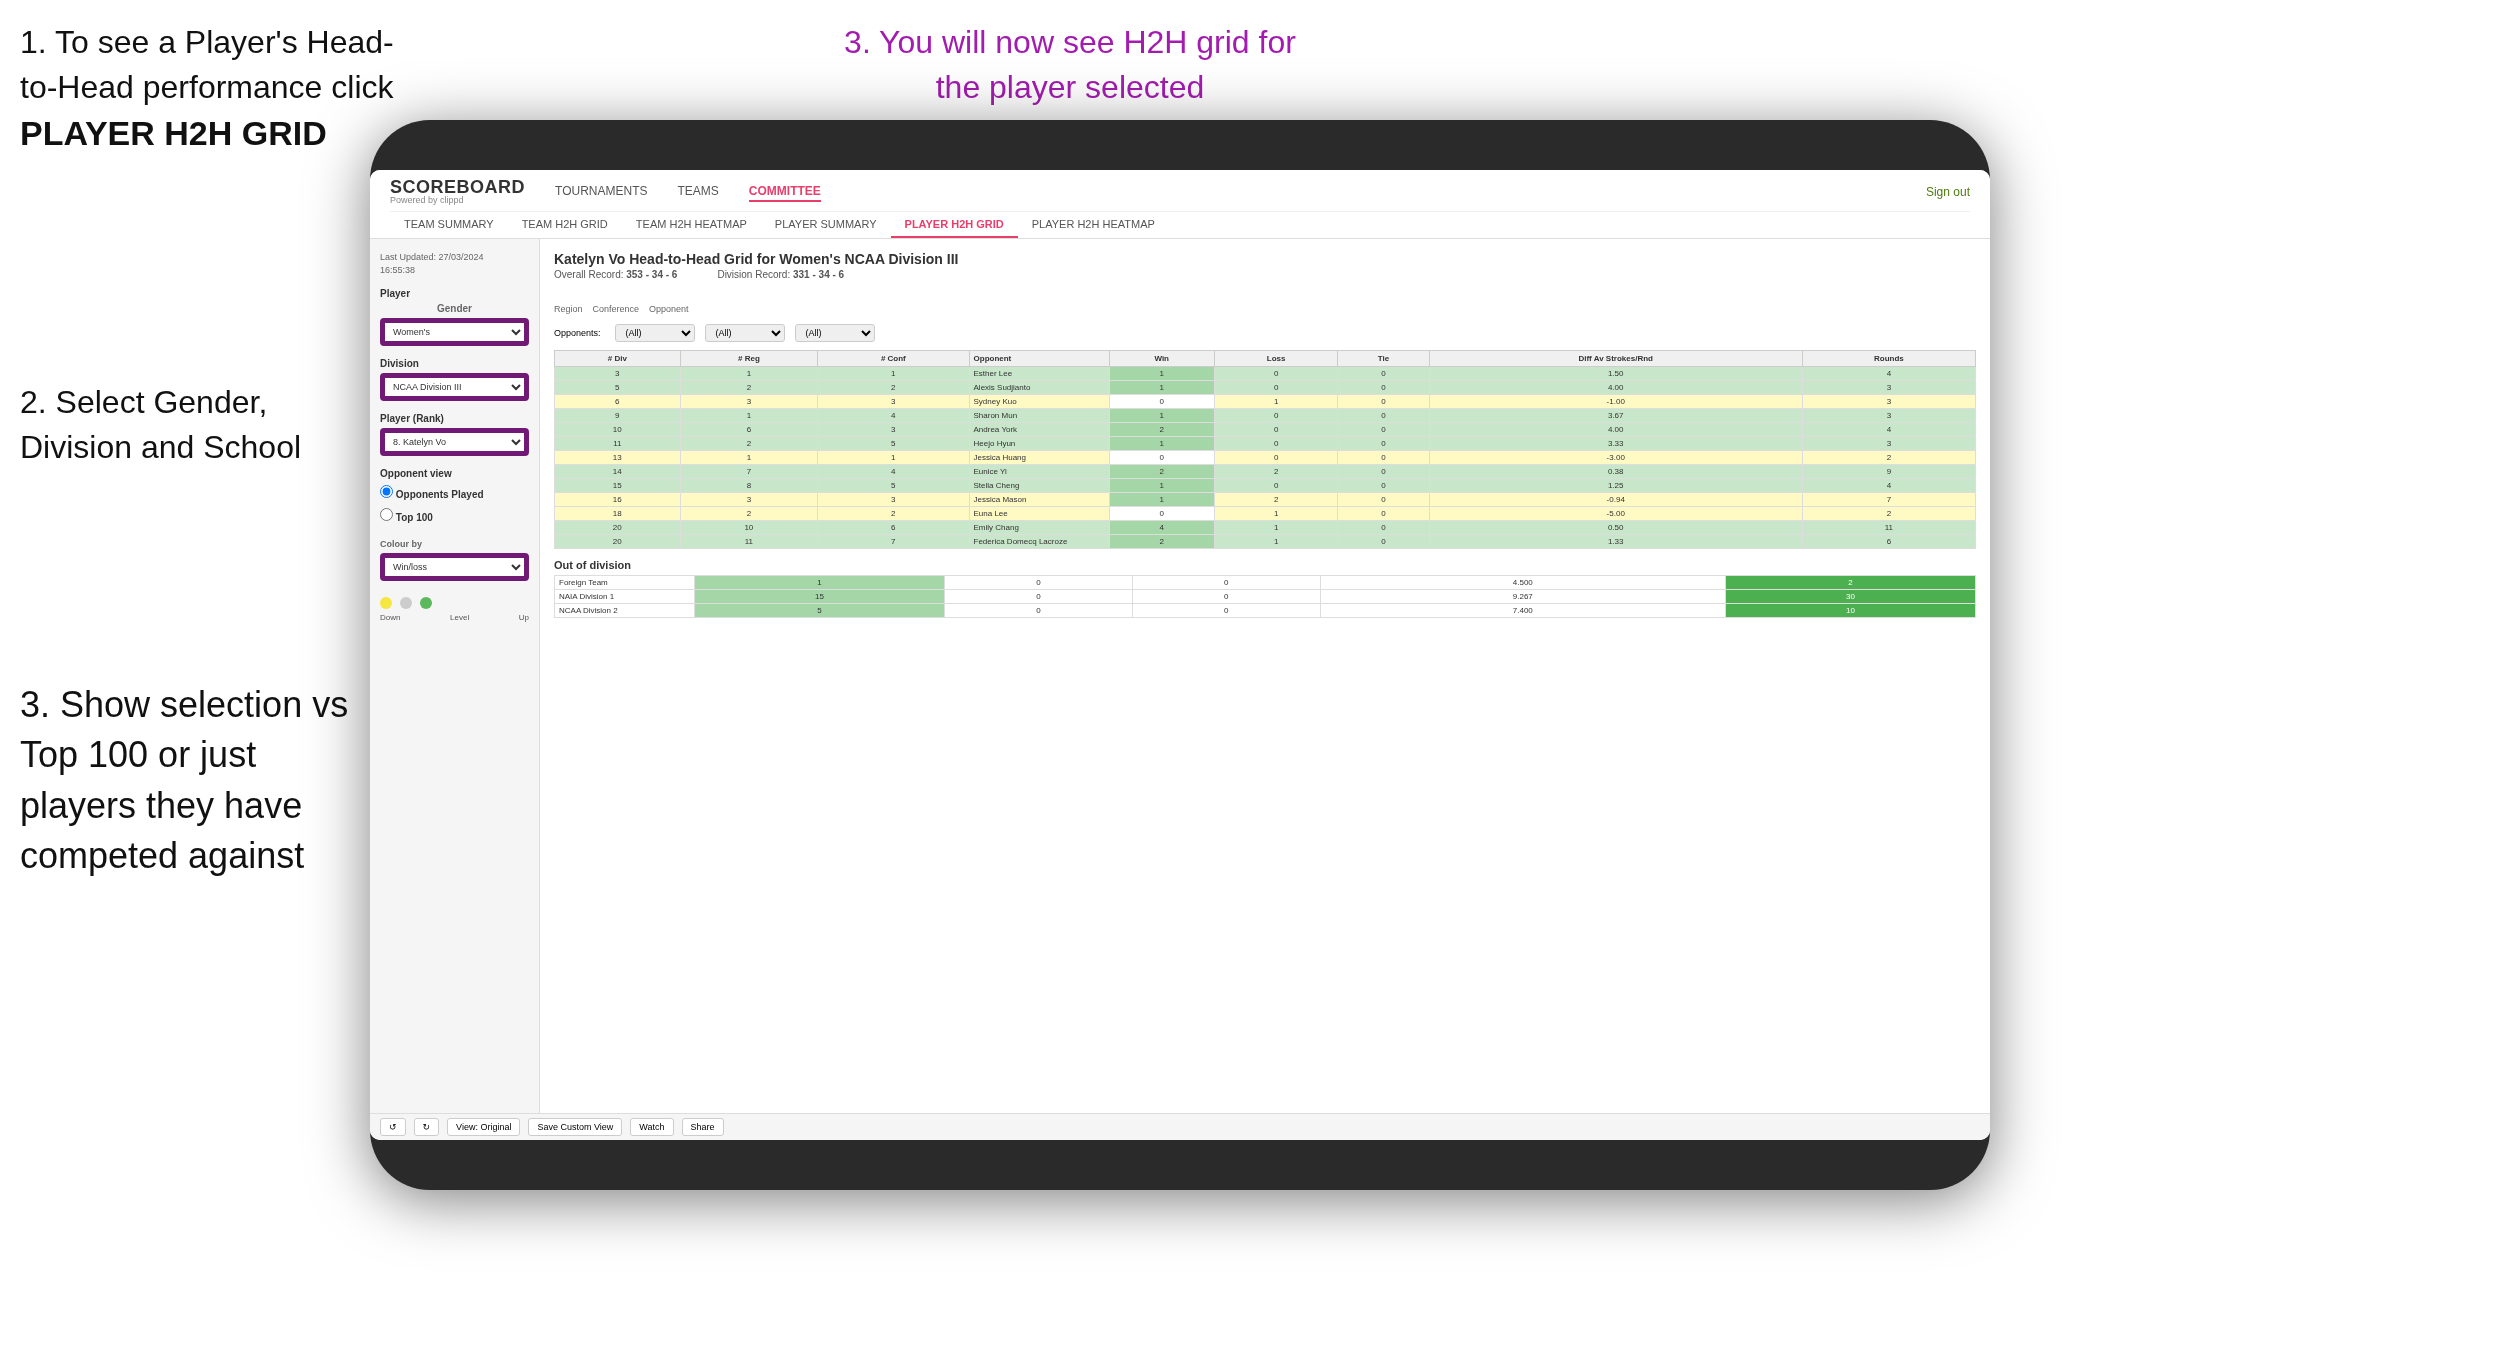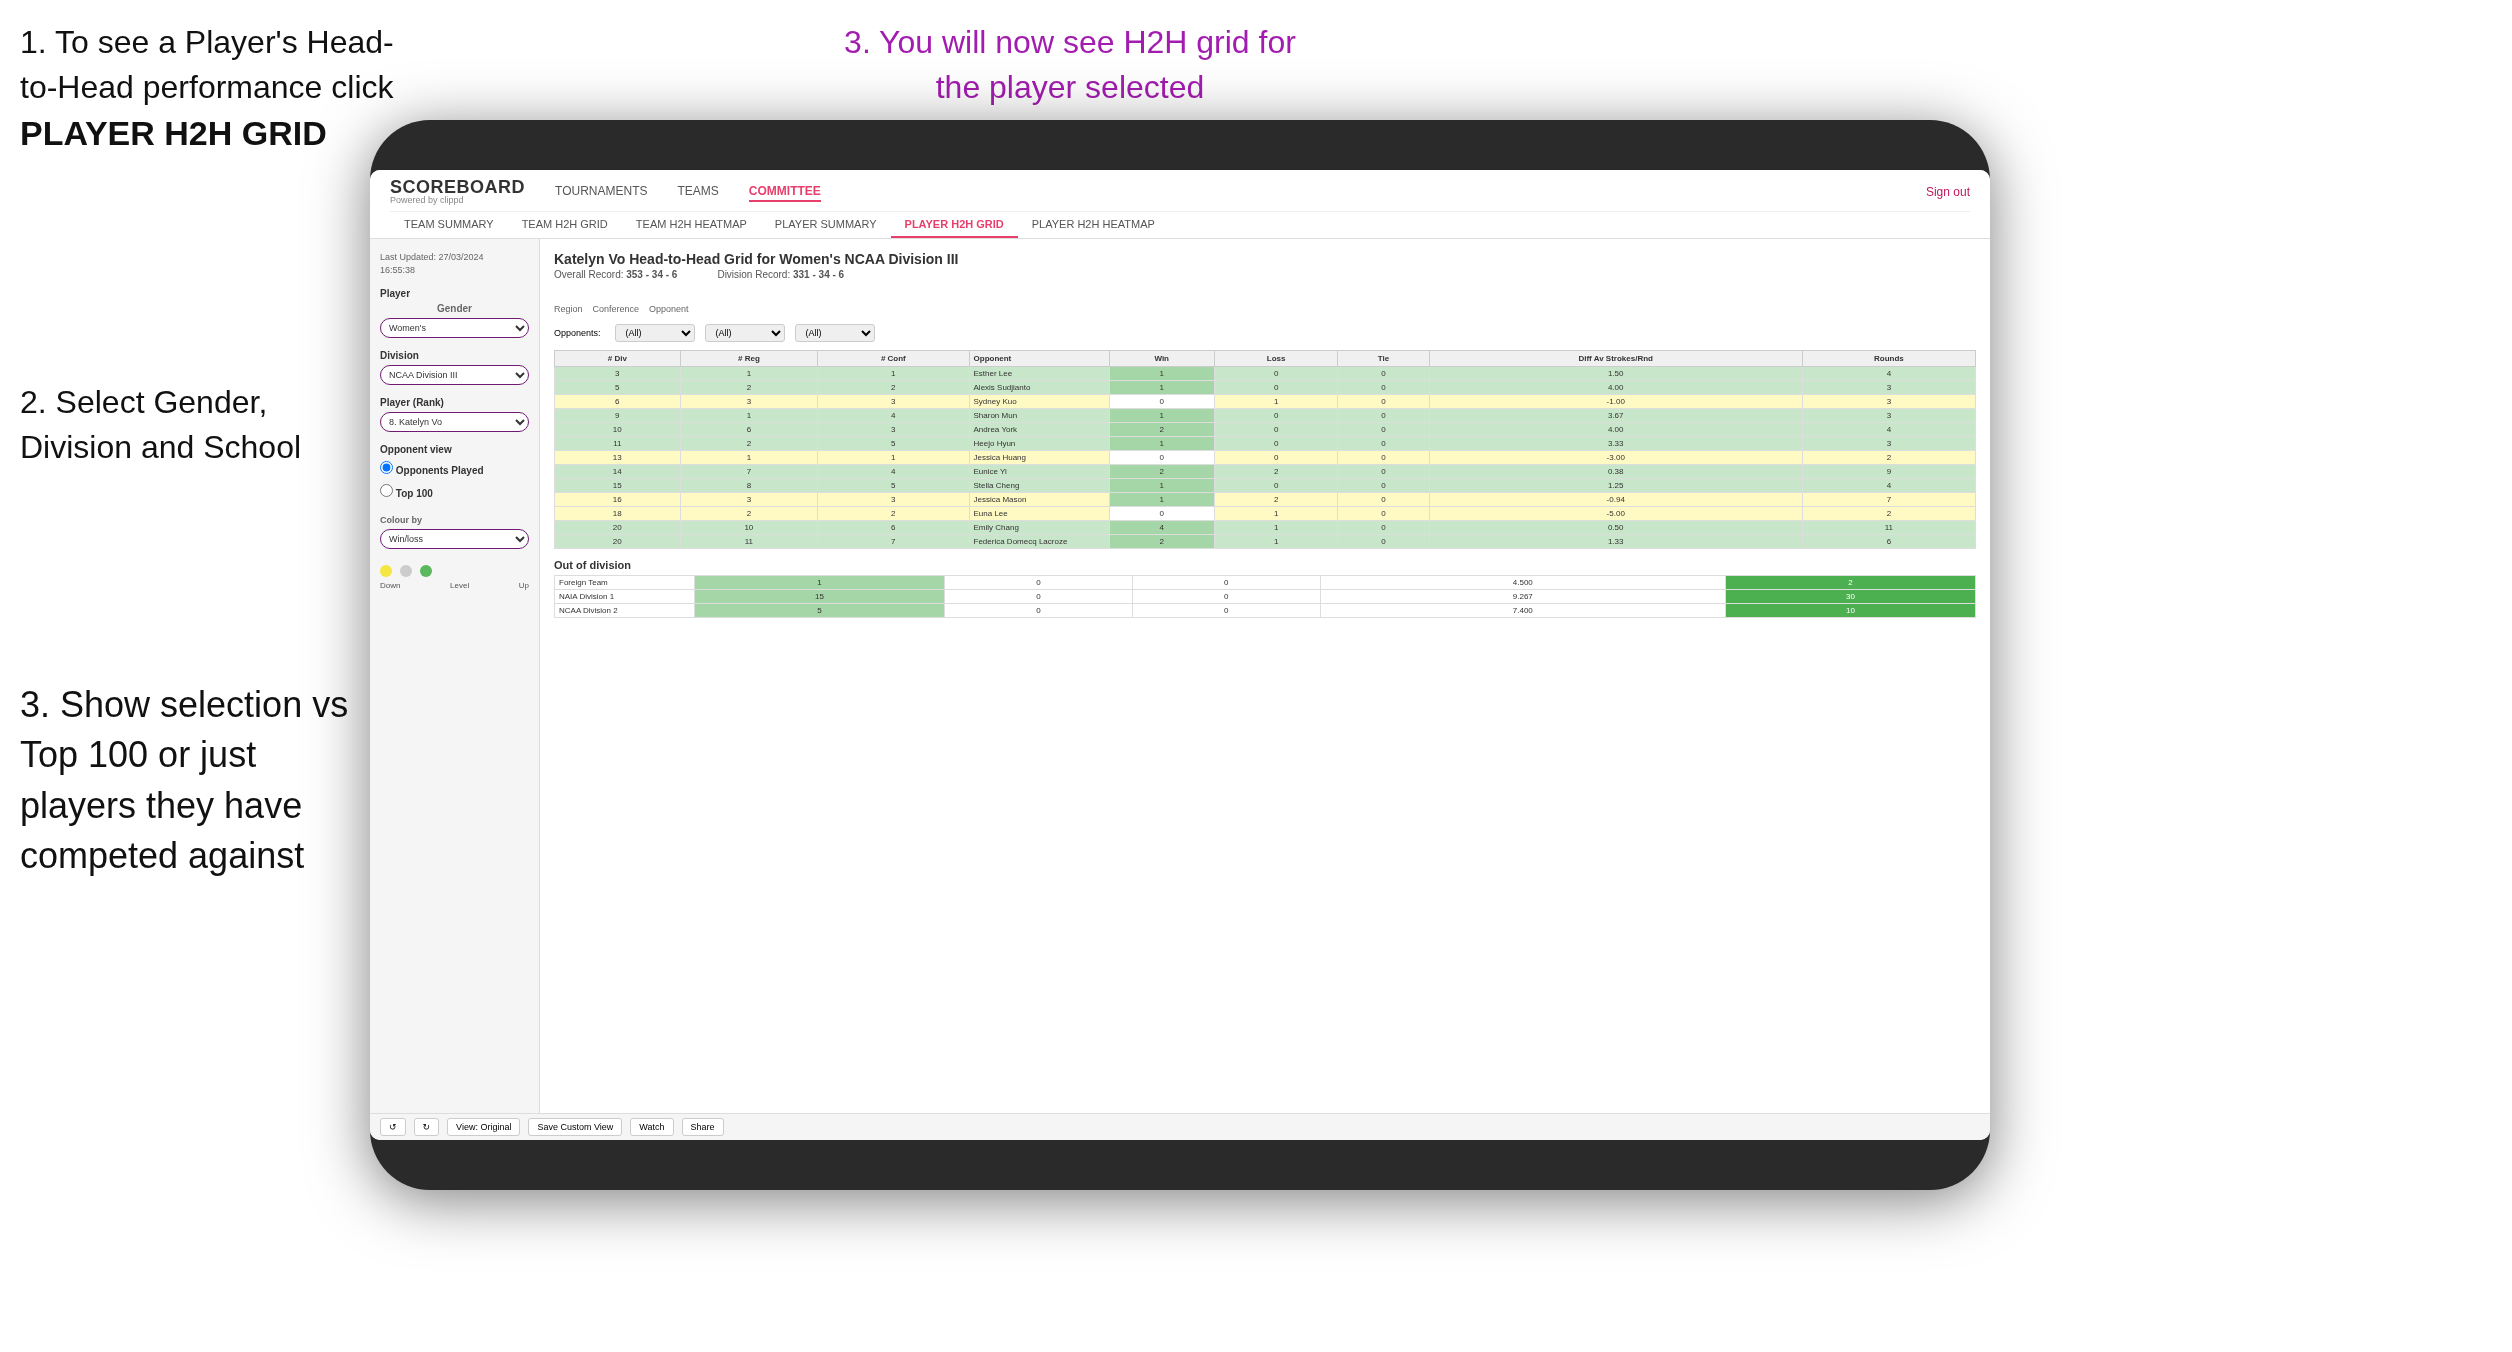--- a/index.html
+++ b/index.html
@@ -123,21 +123,21 @@
       color: #e83e6c;
       font-weight: bold;
       border-bottom: 2px solid #e83e6c;
     }
     .nav-right {
       margin-left: auto;
       display: flex;
       gap: 10px;
       align-items: center;
       font-size: 12px;
-      color: #be185d;
+      color: #4d7c0f;
     }
     .sub-nav {
       display: flex;
       gap: 0;
       font-size: 11px;
       border-top: 1px solid #eee;
     }
     .sub-nav-link {
       padding: 6px 14px;
       color: #555;
@@ -181,22 +181,22 @@
     .sidebar-section label {
       font-weight: bold;
       display: block;
       margin-bottom: 4px;
       font-size: 10px;
     }
     .sidebar-select {
       width: 100%;
       padding: 3px 4px;
       font-size: 9px;
-      border: 1px solid #701a75;
-      border-radius: 10px;
+      border: 5px solid #701a75;
+      border-radius: 4px;
       background: #fff;
       color: #333;
     }
     .sidebar-section-title {
       font-weight: bold;
       font-size: 10px;
       margin-bottom: 6px;
     }
     .radio-group {
       display: flex;

